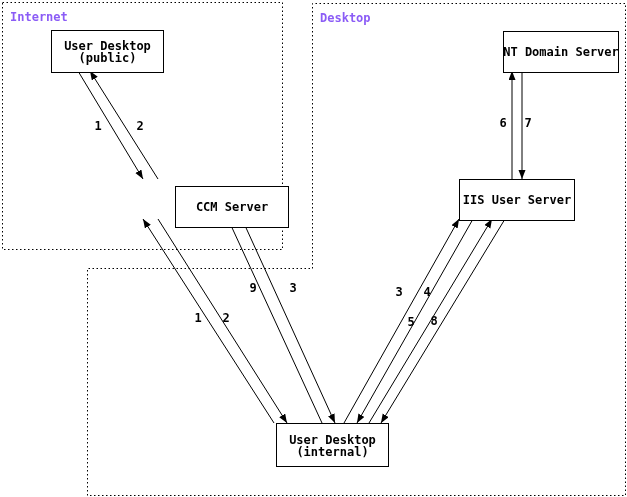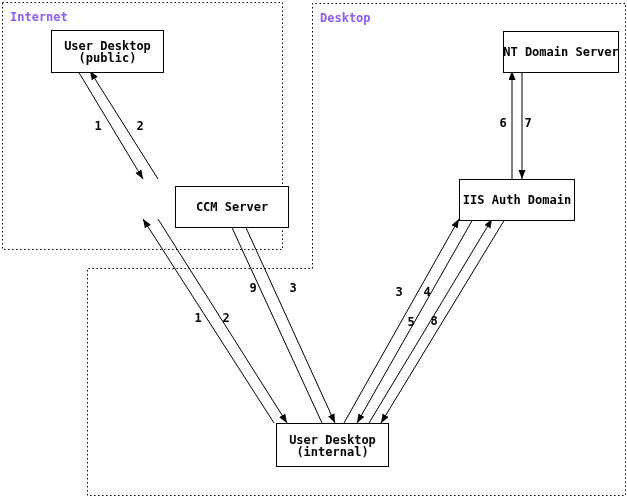--- a/index.html
+++ b/index.html
@@ -113,21 +113,21 @@
 
   <div class="node" style="left:131px; top:186px; width:112px; height:40px;margin-left:44px;">
     <span class="title">CCM Server</span>
   </div>
 
   <div class="node" style="left:459px; top:31px; width:114px; height:40px;margin-left:44px;">
     <span class="title">NT Domain Server</span>
   </div>
 
   <div class="node" style="left:459px; top:179px; width:114px; height:40px;">
-    <span class="title">IIS Auth Domain</span>
+    <span class="title">IIS User Server</span>
   </div>
 
   <div class="node" style="left:276px; top:423px; width:111px; height:42px;">
     <span class="title">User Desktop</span>
     <span class="subtitle">(internal)</span>
   </div>
 
   <div class="edge-label" style="left:98px;  top:126px;">1</div>
   <div class="edge-label" style="left:140px; top:126px;">2</div>
 

